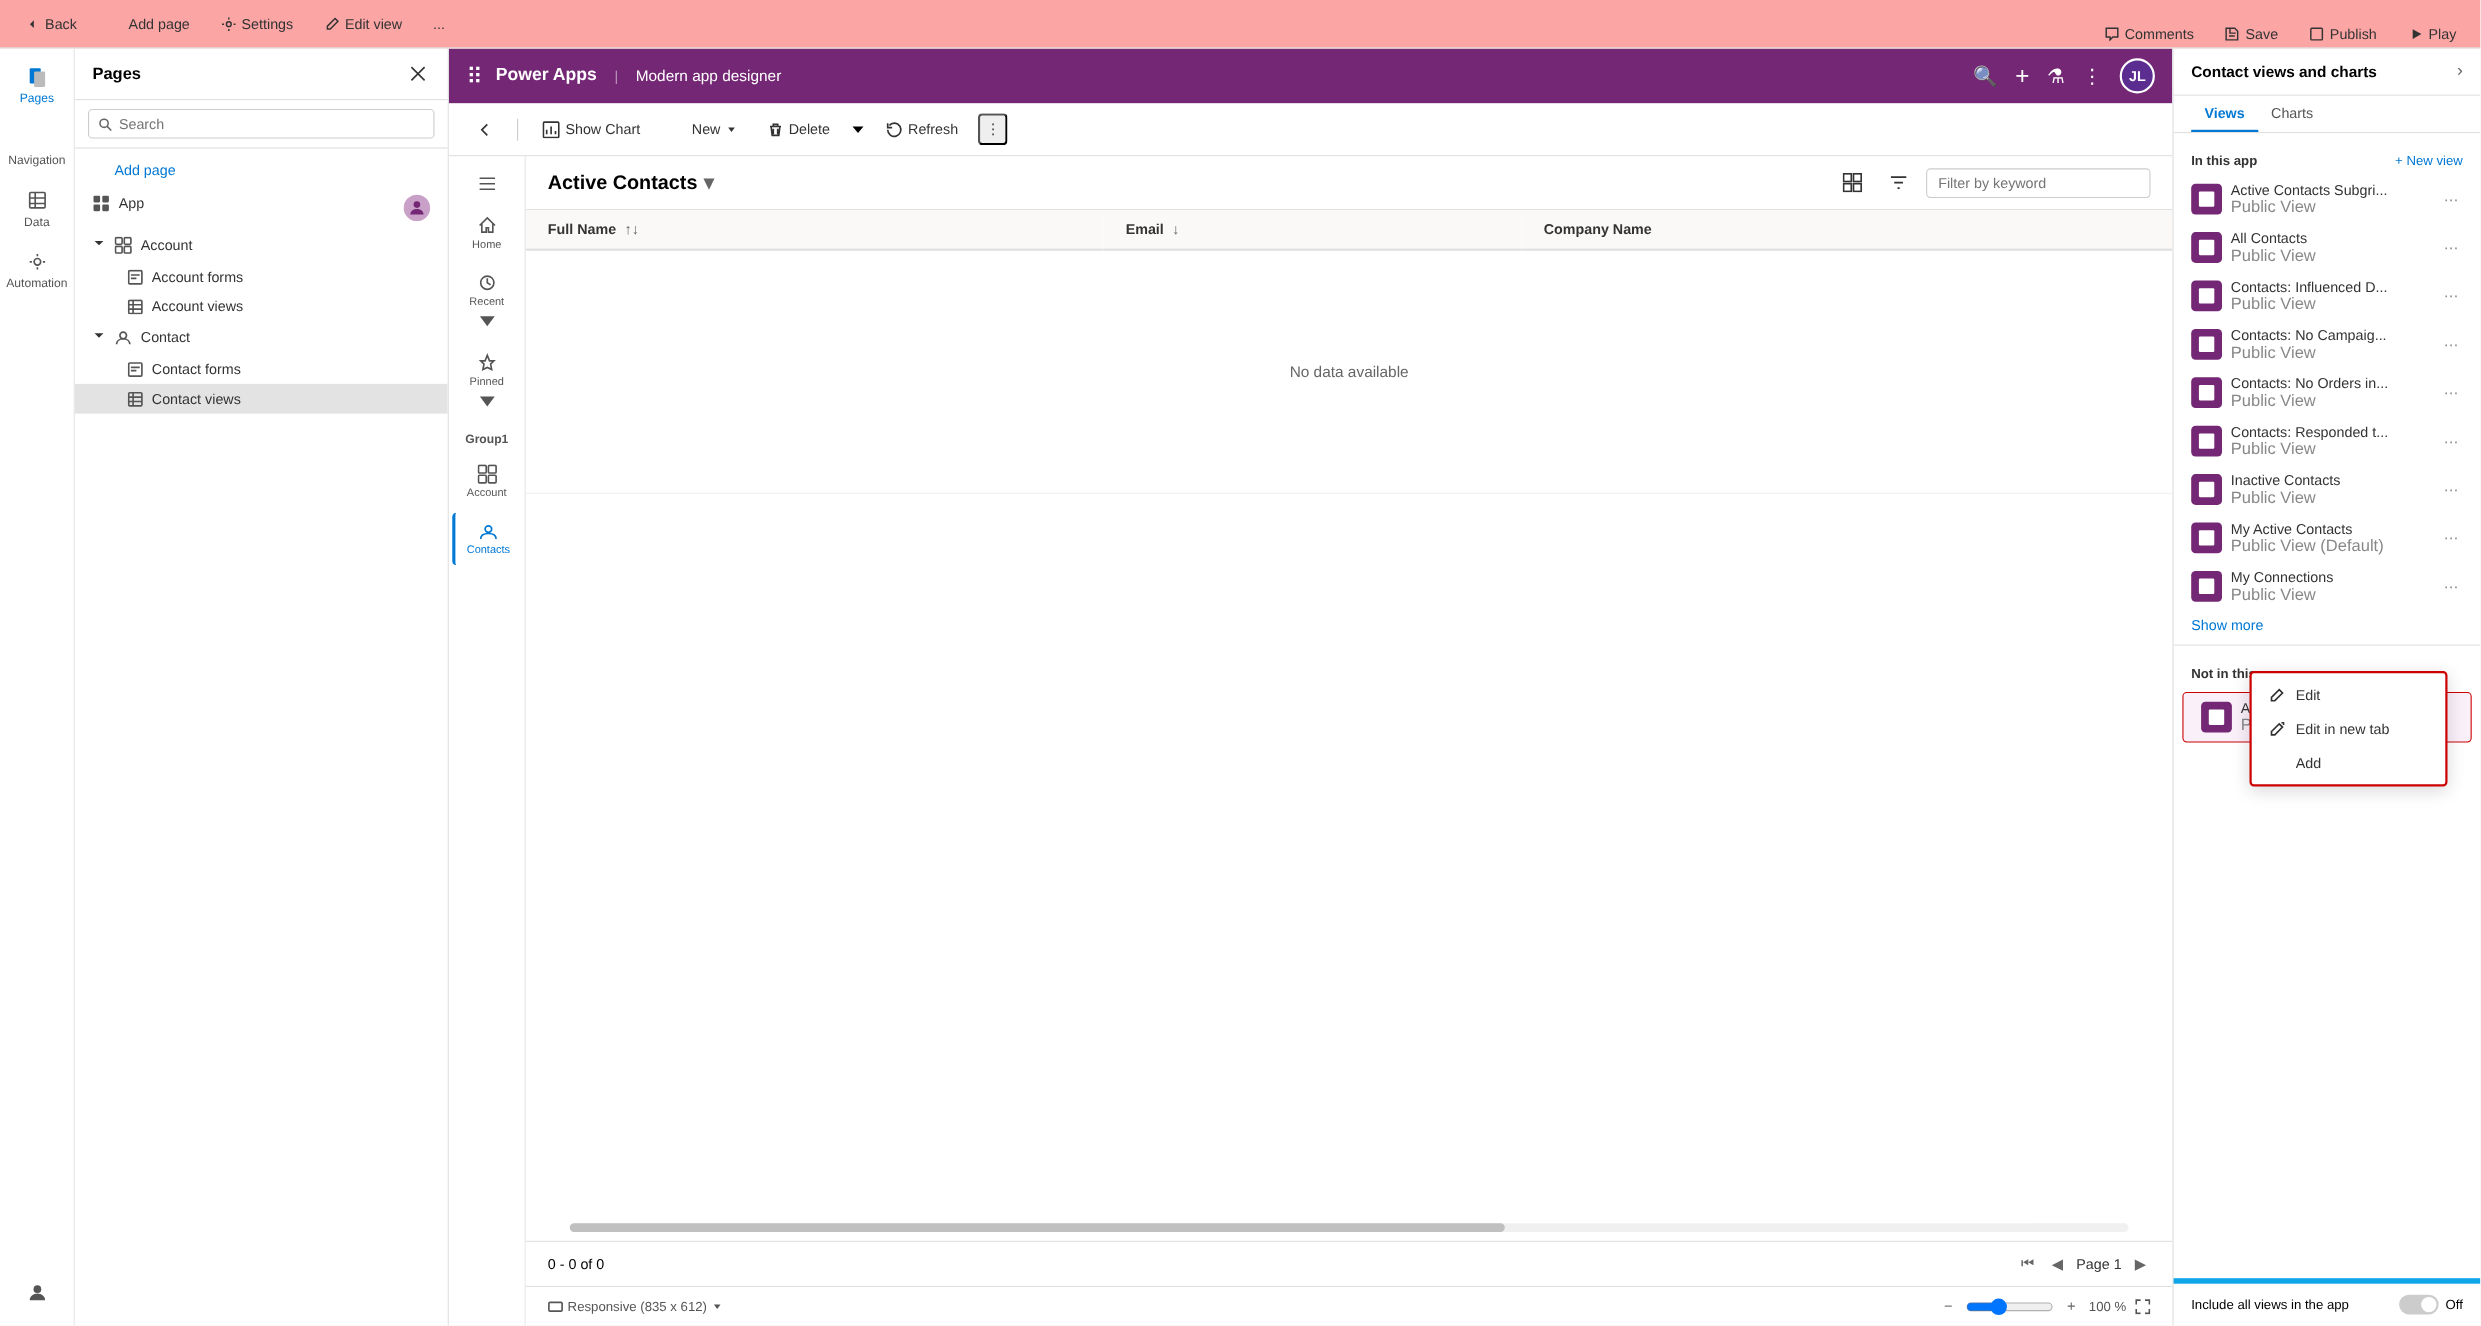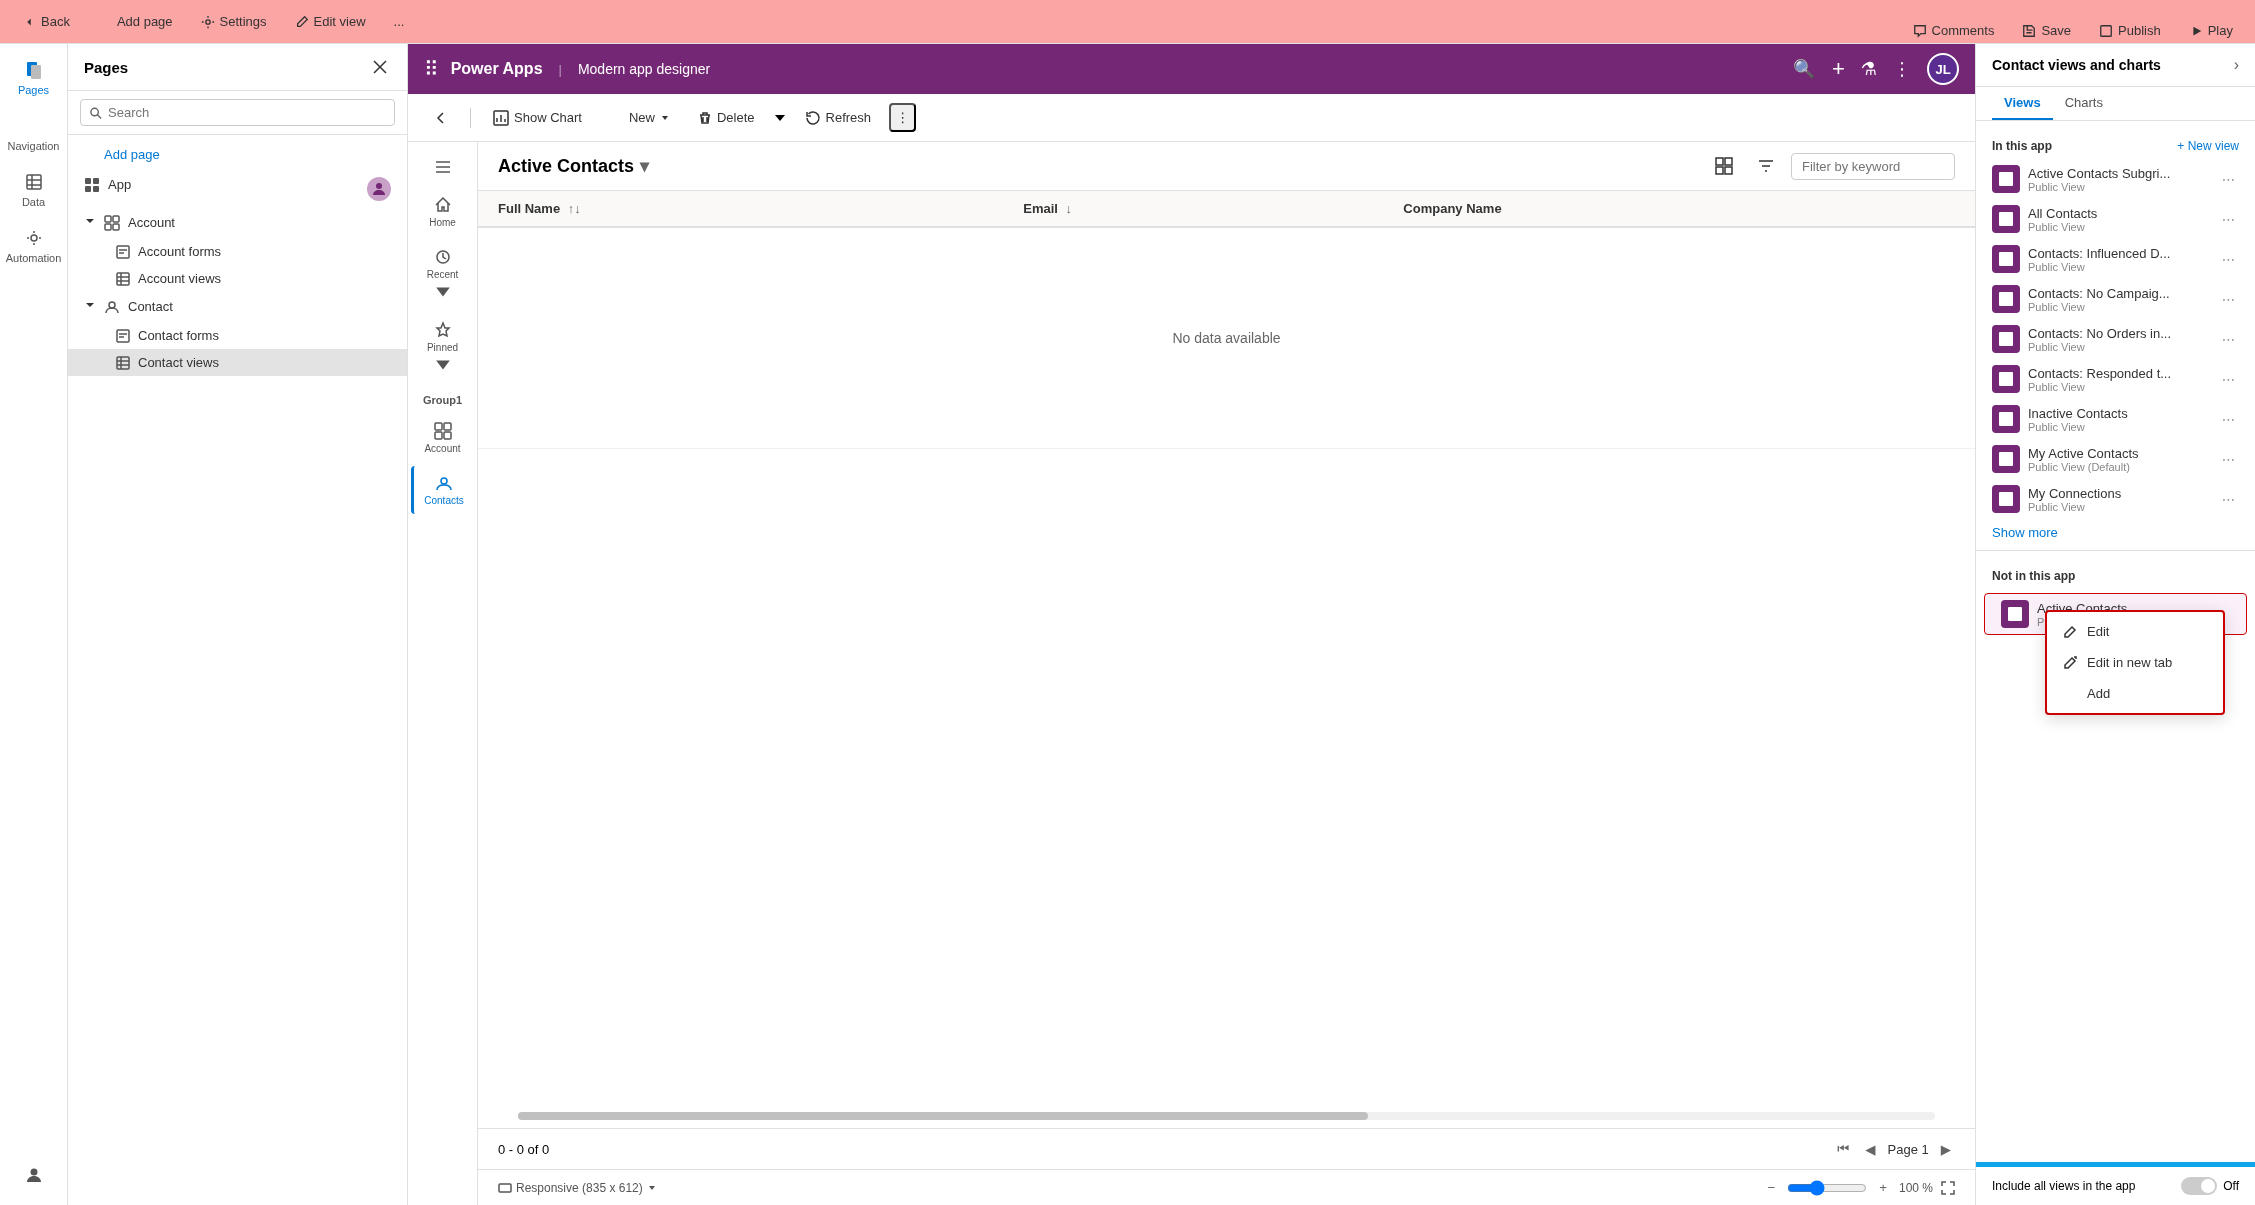--- a/index.html
+++ b/index.html
@@ -83,21 +83,21 @@
     .leftnav-item { display: flex; flex-direction: column; align-items: center; padding: 8px 4px; cursor: pointer; font-size: 10px; color: #555; gap: 3px; width: 64px; border-radius: 4px; justify-content: space-between; }
     .leftnav-item svg { width: 18px; height: 18px; }
 
     
     .data-view { flex: 1; display: flex; flex-direction: column; background: #fff; }
     .data-view-header { display: flex; align-items: center; padding: 10px 20px; border-bottom: 1px solid #e0e0e0; gap: 12px; }
     .data-view-title { font-size: 18px; font-weight: 600; display: flex; align-items: center; gap: 6px; }
     .data-view-title-chevron { cursor: pointer; color: #666; }
     .data-view-header-actions { margin-left: auto; display: flex; align-items: center; gap: 8px; }
     .view-btn { display: flex; align-items: center; padding: 5px 8px; border: none; background: none; cursor: pointer; border-radius: 4px; color: #333; }
-    .filter-input { border: 1px solid #ccc; border-radius: 4px; padding: 5px 10px; font-size: 13px; width: 164px; }
+    .filter-input { border: 1px solid #ccc; border-radius: 4px; padding: 5px 10px; font-size: 13px; width: 204px; }
 
     
     .data-table { flex: 1; overflow: auto; }
     .data-table table { width: 100%; border-collapse: collapse; }
     .data-table th { text-align: left; padding: 10px 20px; border-bottom: 2px solid #e0e0e0; font-weight: 600; font-size: 13px; color: #333; background: #faf9f8; }
     .data-table th .sort-icon { color: #666; margin-left: 4px; }
     .data-table td { padding: 10px 20px; border-bottom: 1px solid #f0f0f0; font-size: 13px; }
     .no-data { display: flex; align-items: center; justify-content: center; height: 200px; color: #666; font-size: 14px; }
 
     
@@ -124,21 +124,21 @@
     .right-tab.active { color: #0078d4; border-bottom-color: #0078d4; font-weight: 600; }
     .right-panel-body { flex: 1; overflow-y: auto; padding: 12px 0; }
     .section-header { display: flex; align-items: center; justify-content: space-between; padding: 6px 16px; }
     .section-title { font-size: 12px; font-weight: 600; color: #333; }
     .section-add { display: flex; align-items: center; gap: 4px; color: #0078d4; font-size: 12px; cursor: pointer; border: none; background: none; }
     .view-item { display: flex; align-items: center; padding: 6px 16px; gap: 8px; cursor: pointer; }
     .view-item-icon { width: 28px; height: 28px; background: #742774; border-radius: 4px; display: flex; align-items: center; justify-content: center; flex-shrink: 0; }
     .view-item-icon svg { width: 16px; height: 16px; fill: #fff; }
     .view-item-info { flex: 1; }
     .view-item-name { font-size: 13px; color: #333; }
-    .view-item-sub { font-size: 11px; color: #888; }
+    .view-item-sub { font-size: 15px; color: #888; }
     .view-item-more { color: #888; cursor: pointer; padding: 2px 4px; border: none; background: none; }
     .show-more-btn { display: flex; align-items: center; gap: 4px; color: #0078d4; font-size: 13px; cursor: pointer; padding: 6px 16px; border: none; background: none; }
     .not-in-app-section { padding: 12px 0; border-top: 1px solid #e0e0e0; margin-top: 4px; }
     .right-panel-footer { border-top: 5px solid #0ea5e9; padding: 10px 16px; display: flex; align-items: center; justify-content: space-between; font-size: 12px; }
     .toggle-switch { display: flex; align-items: center; gap: 6px; }
     .toggle { width: 36px; height: 18px; background: #ccc; border-radius: 9px; position: relative; cursor: pointer; }
     .toggle-knob { width: 14px; height: 14px; background: #fff; border-radius: 50%; position: absolute; top: 2px; right: 2px; }
 
     
     .context-menu {

